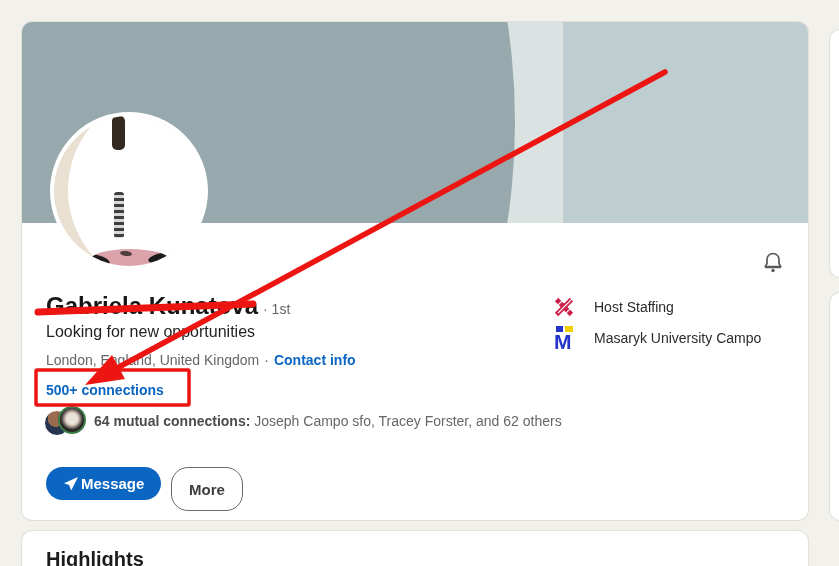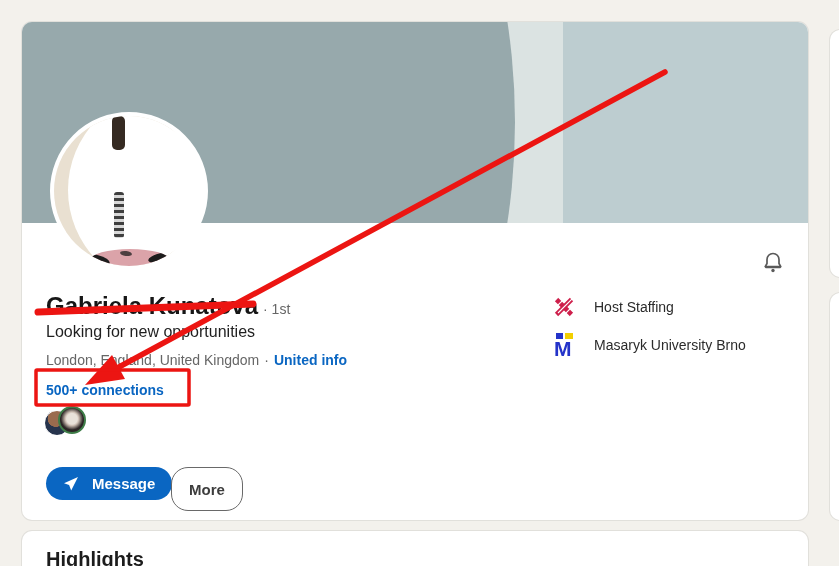--- a/index.html
+++ b/index.html
@@ -70,30 +70,30 @@
            background:radial-gradient(circle at 50% 45%, #e8e2da 0 30%, #cdbfb4 38%, #2c2626 62%);
            border:2px solid #3e7d48; }
   .mutual-text { font-size:14px; color:#666; margin-left:6px; }
   .mutual-bold { color:#4c4c4c; font-weight:bold; }
 
   
   .btn-message {
     position:absolute; left:24px; top:445px; height:33px; padding:0 17px;
     background:#0A66C2; color:#fff; border:none; border-radius:17px;
     font-family:"Liberation Sans",sans-serif; font-size:15px; font-weight:bold;
-    display:flex; align-items:center; gap:13px; cursor:pointer;
+    display:flex; align-items:center; gap:2px; cursor:pointer;
   }
   .btn-more {
     position:absolute; left:149px; top:445px; height:44px; padding:0 17px;
     background:#fff; color:#3d3d3d; border:1.5px solid #696969; border-radius:17px;
     font-family:"Liberation Sans",sans-serif; font-size:15px; font-weight:bold; cursor:pointer;
   }
 
   
-  .orgs { position:absolute; left:531px; top:272px; display:flex; flex-direction:column; gap:13px; }
+  .orgs { position:absolute; left:531px; top:272px; display:flex; flex-direction:column; gap:6px; }
   .org-row { display:flex; align-items:center; height:25px; cursor:pointer; }
   .org-logo { width:21px; display:flex; justify-content:center; }
   .org-name { font-size:14px; color:#2b2b2b; margin-left:20px; }
   .logo-mu { width:19px; display:flex; flex-direction:column; align-items:stretch; }
   .mu-flags { display:flex; gap:2px; margin:0 0 1px 2px; }
   .mu-b { width:7px; height:6px; background:#2433C9; }
   .mu-y { width:9px; height:6px; background:#F2CF00; }
   .mu-m { font-size:21px; line-height:17px; font-weight:bold; color:#2433C9; letter-spacing:-1px; }
 
   
@@ -133,29 +133,32 @@
   </div>
 
   <div class="name-row">
     <span class="name">Gabriela Kunatova</span>
     <span class="degree">· 1st</span>
   </div>
 
   <div class="headline">Looking for new opportunities</div>
 
   <div class="loc-row">
-    <span class="loc">London, England, United Kingdom</span><span class="loc-sep">·</span><span class="contact">United info</span>
+    <span class="loc">London, England, United Kingdom</span><span class="loc-sep">·</span><span class="contact">Contact info</span>
   </div>
 
   <div class="conns">500+ connections</div>
 
   <div class="mutual-row">
     <div class="mutual-avatars">
       <div class="m-av m-av1"></div>
       <div class="m-av m-av2"></div>
+    </div>
+    <div class="mutual-text">
+      <span class="mutual-bold">64 mutual connections:</span><span> Joseph Campo sfo, Tracey Forster, and 62 others</span>
     </div>
   </div>
 
   <button class="btn-message">
     <span style="display:flex;">
       <svg width="16" height="16" viewBox="0 0 16 16">
         <path d="M15 1 L1 7.2 L6.1 9.1 L8.2 14.6 L15 1 Z" fill="#fff"></path>
       </svg>
     </span>
     <span>Message</span>
@@ -187,21 +190,21 @@
     <div class="org-row">
       <span class="org-logo">
         <span class="logo-mu">
           <span class="mu-flags">
               <span class="mu-b"></span>
               <span class="mu-y"></span>
             </span>
           <span class="mu-m">M</span>
         </span>
       </span>
-      <span class="org-name">Masaryk University Brno</span>
+      <span class="org-name">Masaryk University Campo</span>
     </div>
   </div>
 
 </div>
 
 <div class="card card-highlights">
   <div class="highlights-title">Highlights</div>
 </div>
 
 <div class="card side-card-1"></div>

